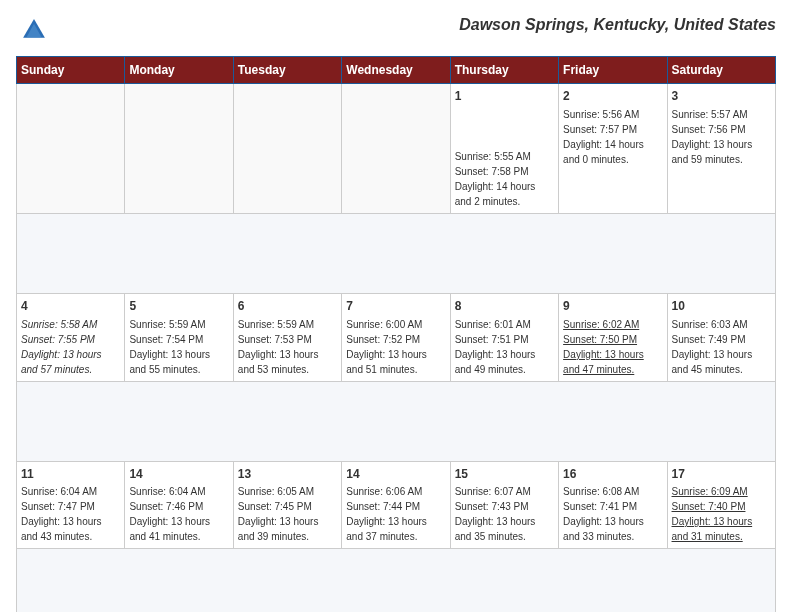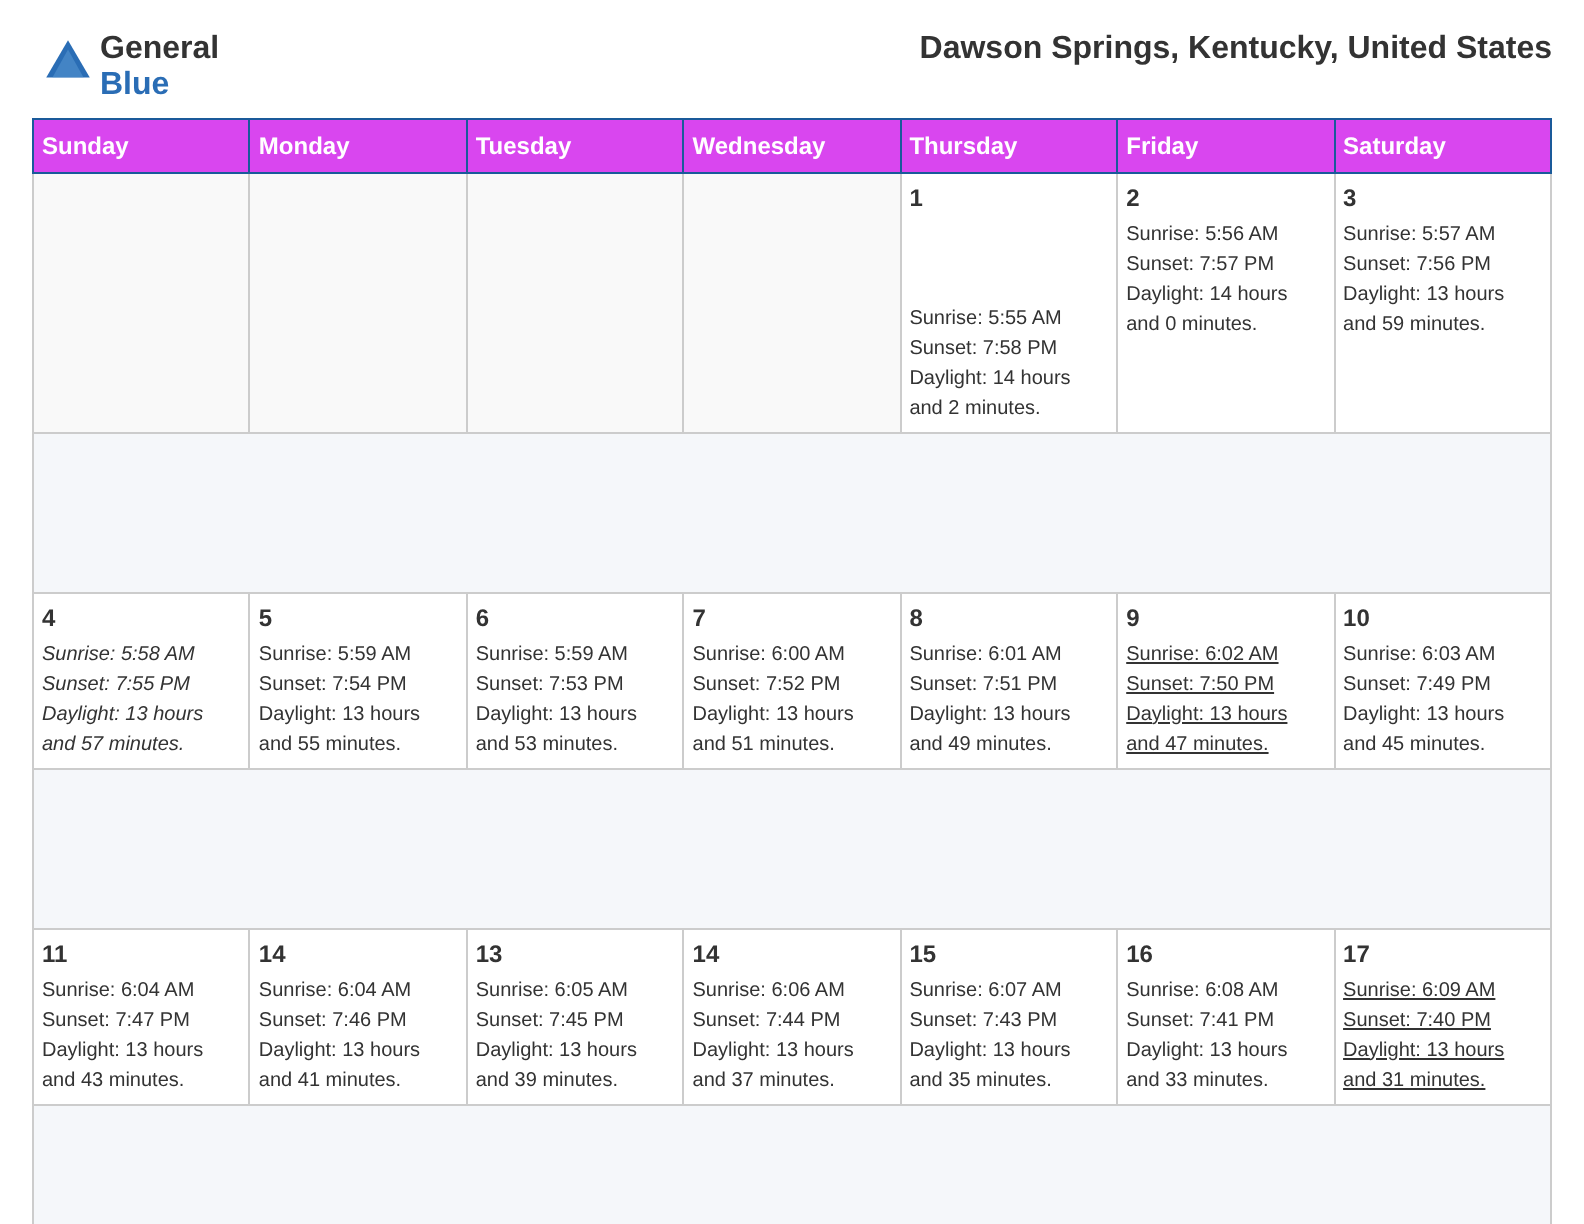--- a/index.html
+++ b/index.html
@@ -30,28 +30,29 @@
     }
     .main-title {
       font-size: 36px;
       font-weight: normal;
       color: #333;
     }
     .sub-title {
       font-size: 16px;
       font-weight: bold;
       color: #333;
+      font-style: italic;
     }
     .calendar-table {
       width: 100%;
       border-collapse: collapse;
       font-size: 11px;
     }
     .calendar-table thead tr th {
-      background-color: #d946ef;
+      background-color: #7f1d1d;
       color: #fff;
       padding: 6px 4px;
       text-align: left;
       font-size: 12px;
       border: 1px solid #1a5a9a;
     }
     .calendar-table tbody tr td {
       border: 1px solid #ccc;
       vertical-align: top;
       padding: 4px;
@@ -89,24 +90,20 @@
 </head>
 <body>
 
 <div class="header-section">
   <div class="logo-area">
     <div>
       <svg class="logo-icon" viewBox="0 0 36 36" xmlns="http://www.w3.org/2000/svg">
         <polygon points="18,4 32,28 4,28" fill="#2a6db5"></polygon>
         <polygon points="18,10 28,28 8,28" fill="#5b9bd5" opacity="0.5"></polygon>
       </svg>
-    </div>
-    <div style="margin-left:2px;">
-      <div style="font-size:16px; font-weight:bold; color:#333; line-height:1.1;">General</div>
-      <div style="font-size:16px; font-weight:bold; color:#2a6db5; line-height:1.1;">Blue</div>
     </div>
   </div>
   <div class="title-area">
     <div class="sub-title">Dawson Springs, Kentucky, United States</div>
   </div>
 </div>
 
 <table class="calendar-table">
   <thead>
     <tr>

